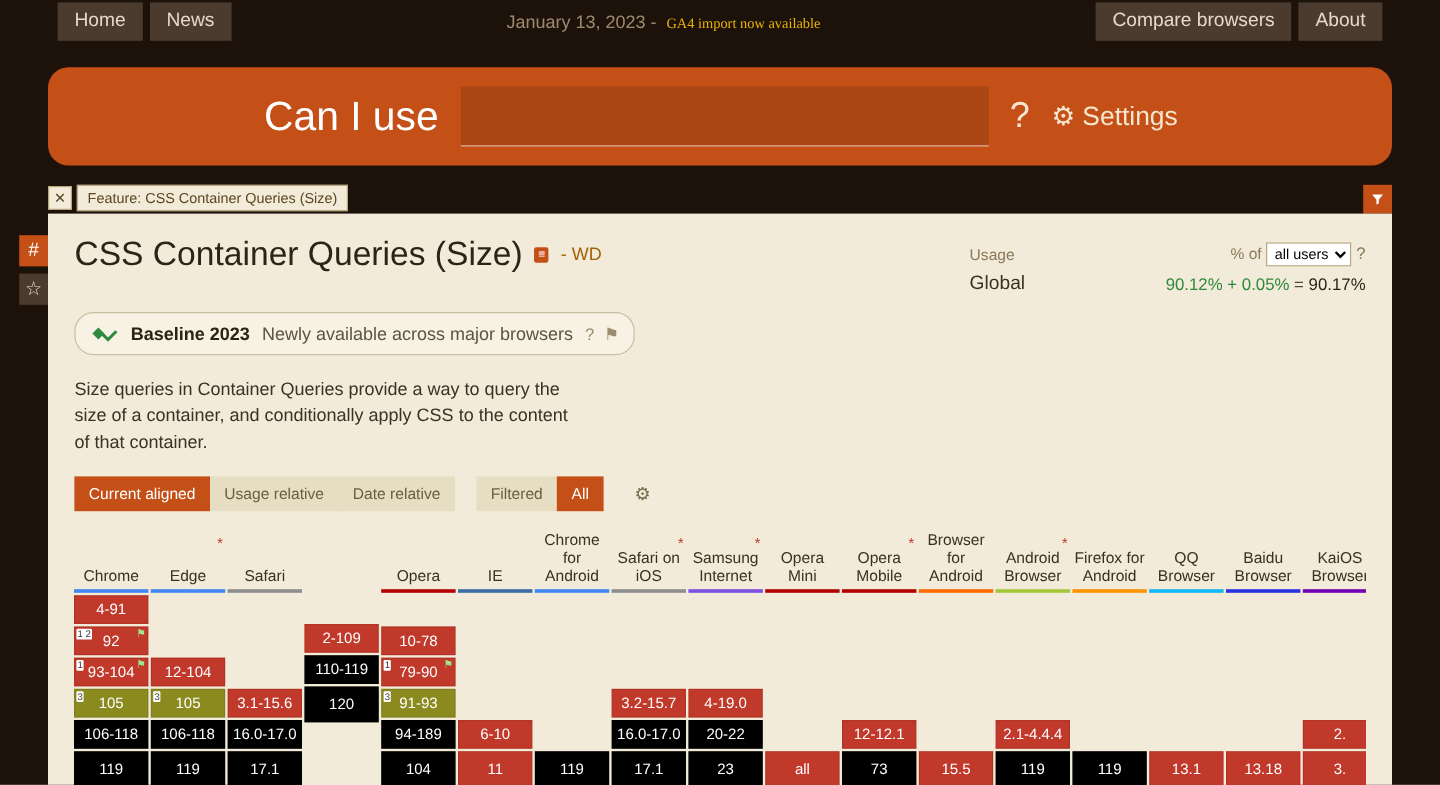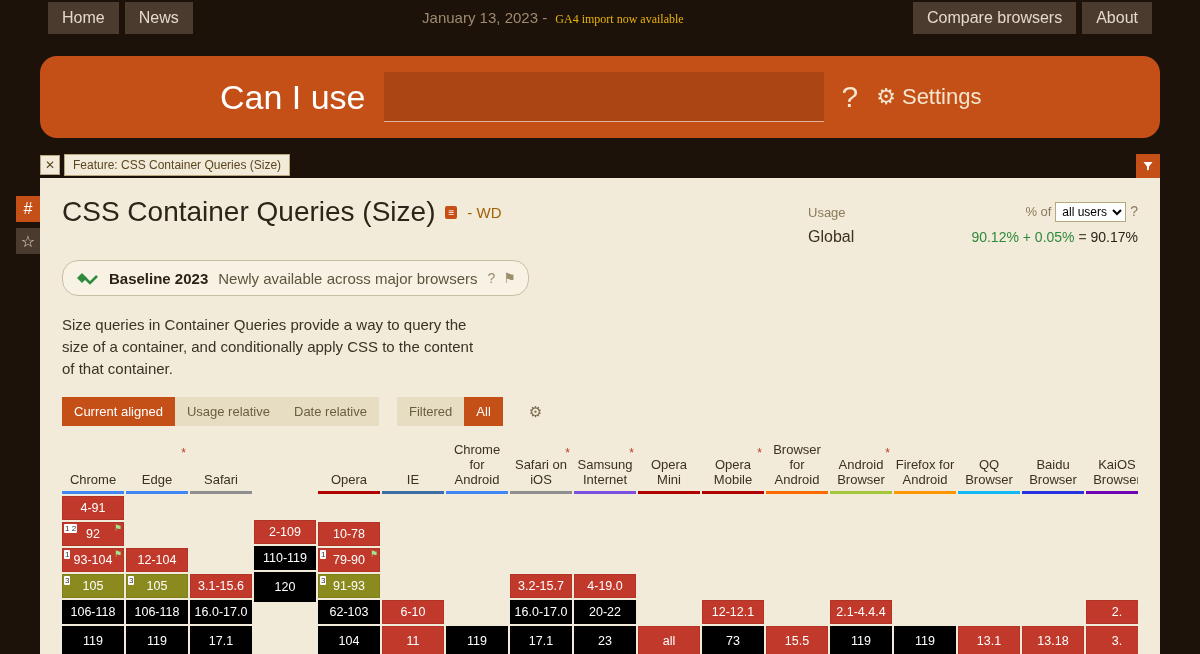--- a/index.html
+++ b/index.html
@@ -319,21 +319,21 @@
           <div class="cell red">2-109</div>
           <div class="cell green">110-119</div>
           <div class="cell green row-current" style="height: 30px;">120</div>
         </div>
         <div class="col">
           <div class="col-head bb-opera">Opera</div>
           <div class="cell empty"></div>
           <div class="cell red">10-78</div>
           <div class="cell red">79-90<span class="notes">1</span><span class="flag">⚑</span></div>
           <div class="cell olive">91-93<span class="notes">3</span></div>
-          <div class="cell green">62-103</div>
+          <div class="cell green">94-189</div>
           <div class="cell green row-current" style="height: 30px;">104</div>
         </div>
         <div class="col">
           <div class="col-head bb-ie">IE</div>
           <div class="cell empty"></div>
           <div class="cell empty"></div>
           <div class="cell empty"></div>
           <div class="cell empty"></div>
           <div class="cell red">6-10</div>
           <div class="cell red row-current" style="height: 30px;">11</div>

